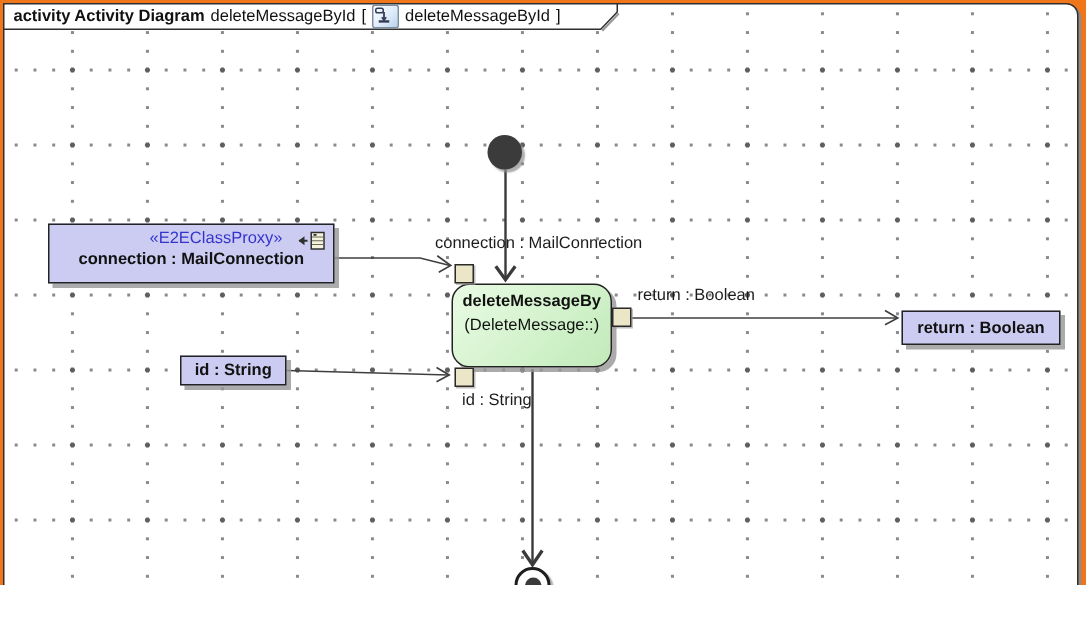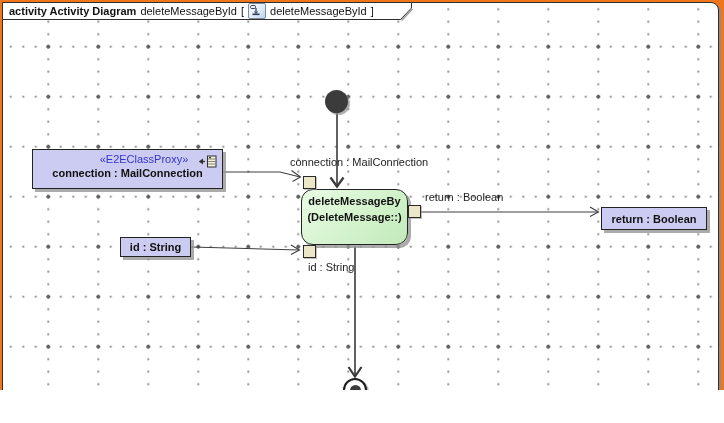--- a/index.html
+++ b/index.html
@@ -25,21 +25,21 @@
     background:linear-gradient(135deg,#ffffff 0%,#dceafa 60%,#b9d2ea 100%);margin-right:4px;position:relative;}
   .node{position:absolute;z-index:3;box-sizing:border-box;}
   .action{
     left:301px;top:189px;width:107px;height:56px;
     background:linear-gradient(135deg,#e9fbe4 0%,#cdf0c6 70%,#c2e9ba 100%);
     border:1px solid #232323;border-radius:12px;
     box-shadow:3px 3px 0 rgba(150,150,150,.8);
     text-align:center;color:#111;
   }
   .action .name{font-weight:bold;font-size:11px;line-height:13px;margin-top:5px;white-space:nowrap;}
-  .action .qual{font-size:11px;margin-top:3px;white-space:nowrap;font-weight:bold;}
+  .action .qual{font-size:11px;margin-top:3px;white-space:nowrap;}
   .objbox{
     background:#ccccf2;border:1px solid #232323;
     box-shadow:3px 3px 0 rgba(150,150,150,.8);
     color:#111;text-align:center;
   }
   .proxy{left:32px;top:149px;width:191px;height:40px;}
   .proxy .stereo{font-size:11px;color:#3434cc;margin-top:3px;padding-left:33px;}
   .proxy .pname{font-size:11px;font-weight:bold;margin-top:2px;}
   .idbox{left:120px;top:237px;width:71px;height:20px;display:flex;align-items:center;justify-content:center;font-weight:bold;font-size:11px;}
   .retbox{left:601px;top:207px;width:106px;height:23px;display:flex;align-items:center;justify-content:center;font-weight:bold;font-size:11px;}

